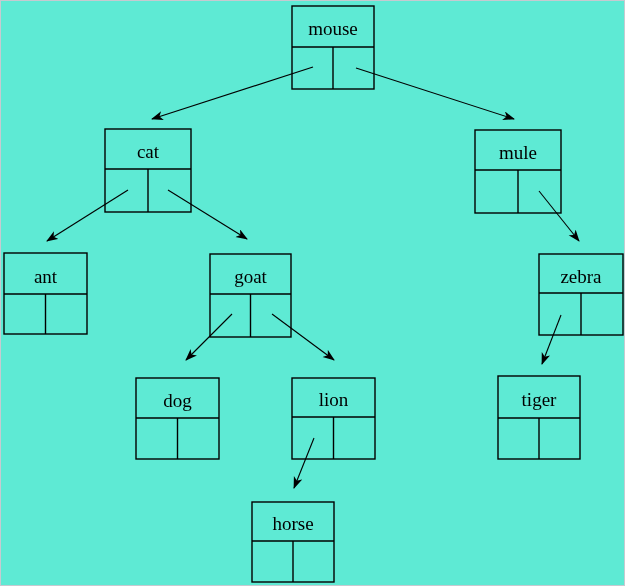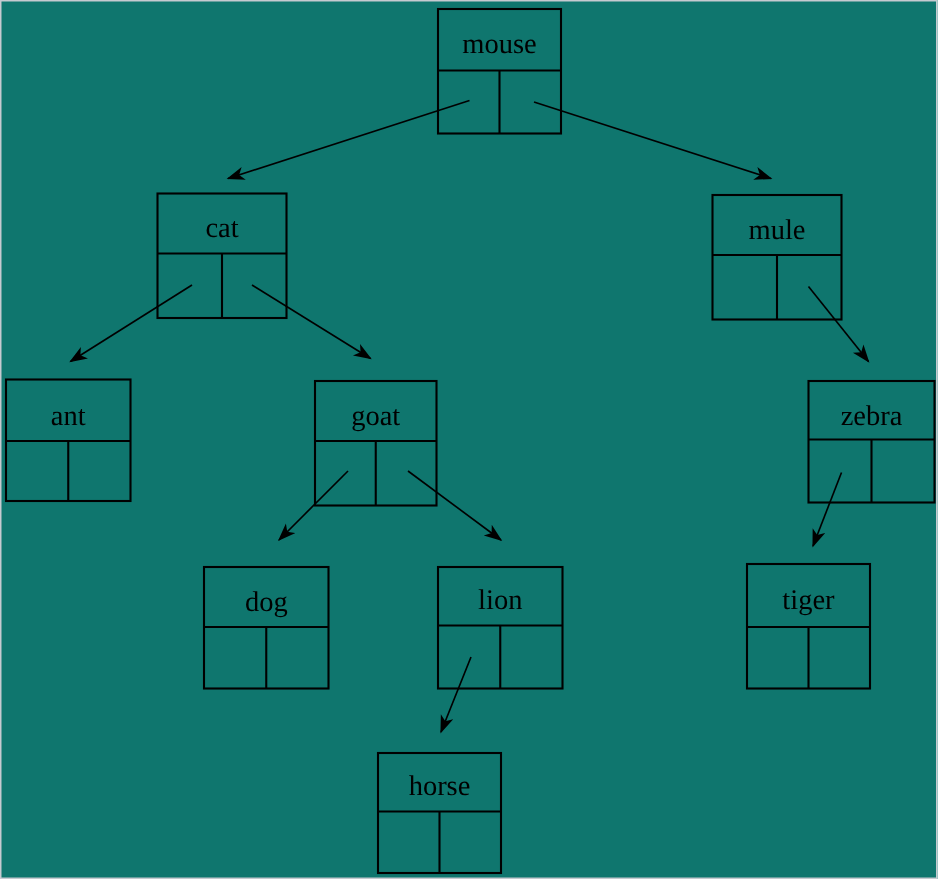--- a/index.html
+++ b/index.html
@@ -7,21 +7,21 @@
     padding: 0;
     background: #ffffff;
     font-family: "Liberation Serif", serif;
   }
   #canvas-frame {
     position: relative;
     width: 625px;
     height: 586px;
     box-sizing: border-box;
     border: 1px solid #c6cad0;
-    background: #0f766e;
+    background: #5eead4;
     overflow: hidden;
   }
   svg { display: block; }
   .node rect {
     fill: none;
     stroke: #000000;
     stroke-width: 1.4;
   }
   .node line {
     stroke: #000000;

